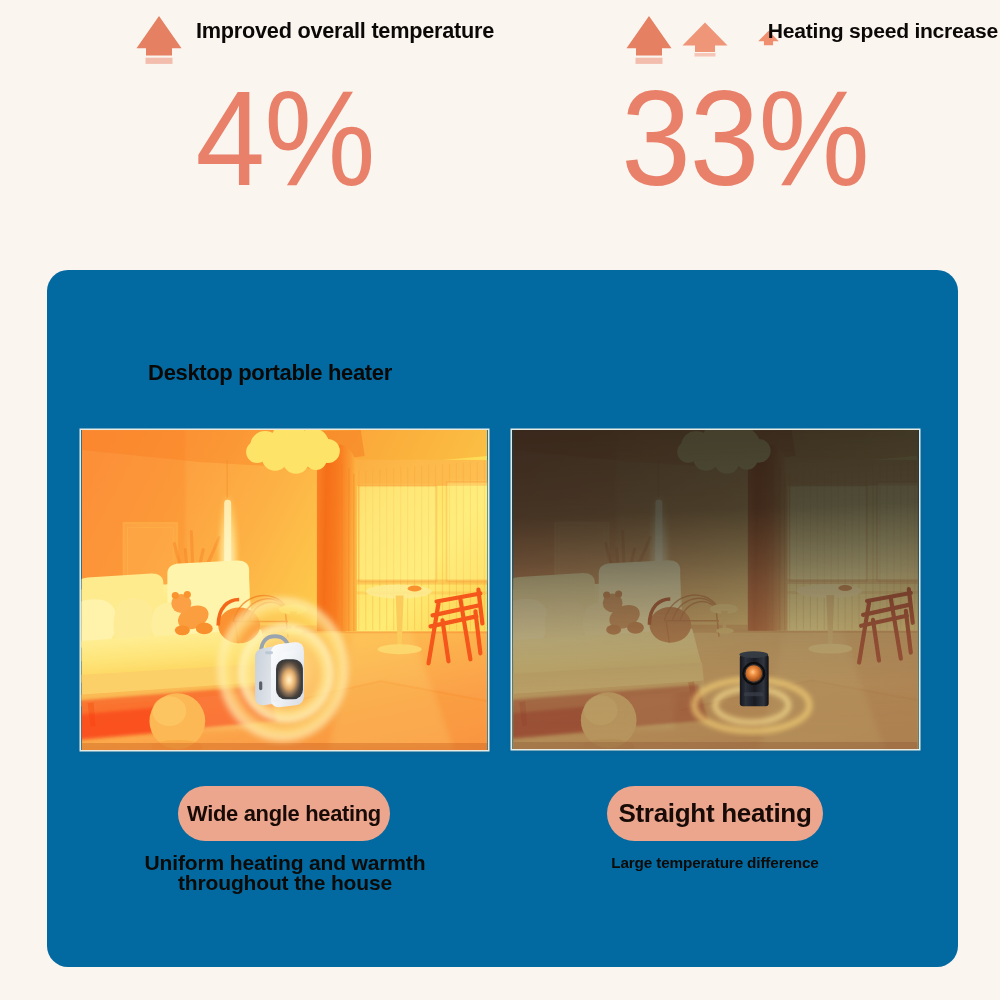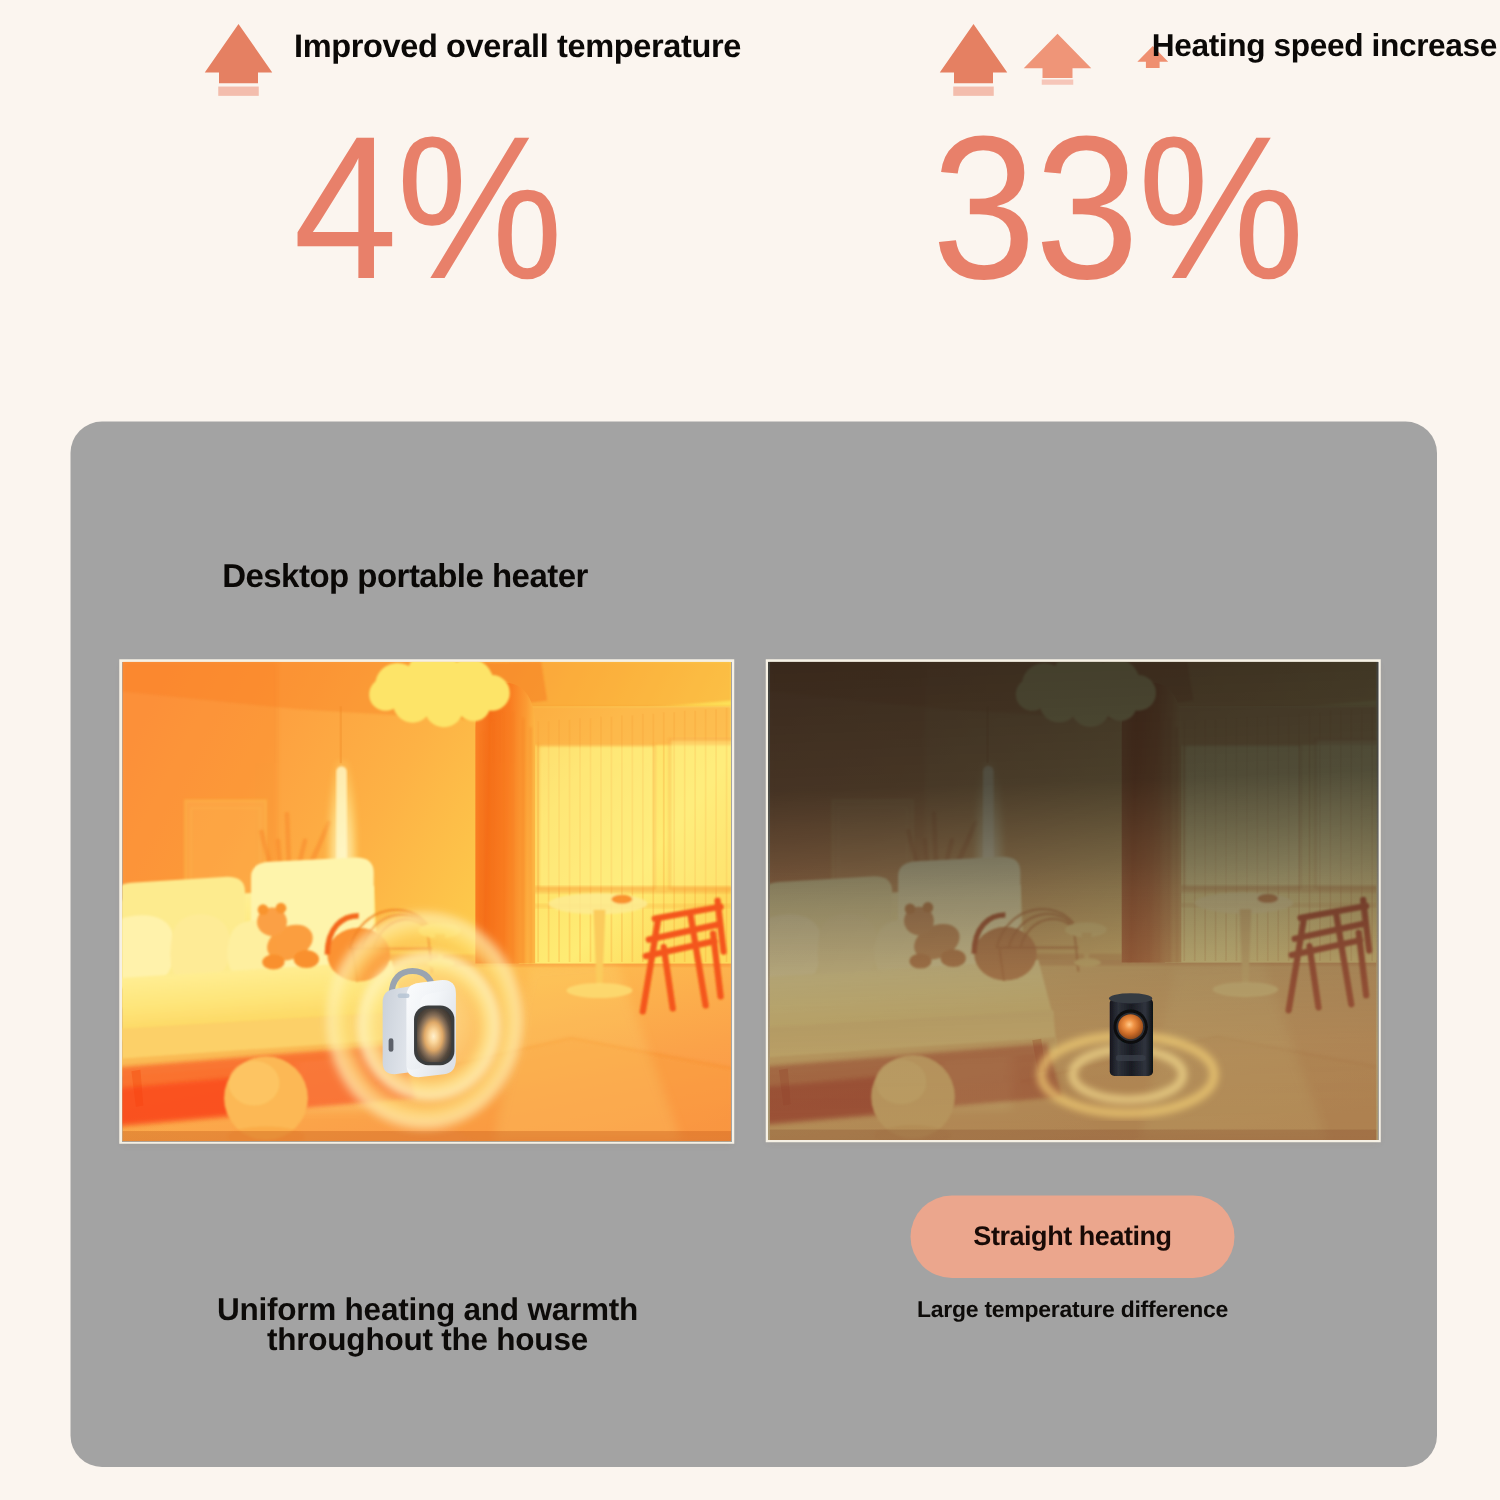--- a/index.html
+++ b/index.html
@@ -8,22 +8,22 @@
        font-family:"Liberation Sans",sans-serif;-webkit-font-smoothing:antialiased;}
   .page{position:relative;width:1000px;height:1000px;background:#fbf5ef;}
 
   
   .stat-label{position:absolute;font-weight:bold;color:#0b0907;
               letter-spacing:-0.25px;line-height:26px;}
   .stat-value{position:absolute;color:#e8806a;font-weight:400;letter-spacing:-1px;line-height:1;}
   .arrow{position:absolute;}
 
   
-  .card{position:absolute;left:47px;top:281px;width:911px;height:697px;
-        background:#a3a3a3;border-radius:21px;}
+  .card{position:absolute;left:47px;top:270px;width:911px;height:697px;
+        background:#0369a1;border-radius:21px;}
 
   .col-title{position:absolute;font-weight:bold;color:#0a0806;
              text-align:center;letter-spacing:-0.35px;}
 
   .photo{position:absolute;overflow:hidden;line-height:0;box-shadow:0 0 0 1.5px rgba(255,250,236,0.9), 0 2px 5px rgba(120,80,40,0.10);}
   .photo svg{display:block;}
   .photo .vignette{position:absolute;inset:0;pointer-events:none;
      background:radial-gradient(ellipse 120% 110% at 50% 45%, rgba(0,0,0,0) 58%, rgba(130,60,10,0.10) 100%);}
   .dim{filter:saturate(0.52) brightness(0.86) contrast(0.98);}
   .dim::after{content:"";position:absolute;inset:0;pointer-events:none;
@@ -45,21 +45,21 @@
 </head>
 <body>
 
 <div class="page">
 
   <div>
     <svg class="arrow" style="left:136px;top:16px;width:46px;height:48px" viewBox="0 0 46 48">
       <polygon points="23,0 45.5,32.3 36,32.3 36,39.5 10,39.5 10,32.3 0.5,32.3" fill="#e58062"></polygon>
       <rect x="9.5" y="41.7" width="27" height="6.2" fill="#f3bdad"></rect>
     </svg>
-    <div class="stat-label" style="left:196px;top:18px;width:298px;font-size:21.7px;text-align:left;">
+    <div class="stat-label" style="left:196px;top:18px;width:298px;font-size:21.7px;text-align:right;">
       <div>Improved overall temperature</div>
     </div>
     <div class="stat-value" style="left:135px;top:70px;width:300px;font-size:136px;text-align:center;transform:scaleX(0.92);transform-origin:center top;">4%</div>
   </div>
 
   <div>
     <svg class="arrow" style="left:626px;top:16px;width:46px;height:48px" viewBox="0 0 46 48">
       <polygon points="23,0 45.5,32.3 36,32.3 36,39.5 10,39.5 10,32.3 0.5,32.3" fill="#e58062"></polygon>
       <rect x="9.5" y="41.7" width="27" height="6.2" fill="#f3bdad"></rect>
     </svg>
@@ -641,21 +641,22 @@
       <ellipse cx="242" cy="226" rx="14.5" ry="3.4" fill="#353a43"></ellipse>
       <circle cx="242" cy="245" r="11.5" fill="#07080c"></circle>
       <circle cx="242" cy="245" r="9" fill="url(#towerVentR)"></circle>
       <circle cx="242" cy="245" r="9" fill="none" stroke="#2a2d34" stroke-width="1.2"></circle>
       <rect x="232" y="264" width="20" height="4" rx="2" fill="#3a3f49" opacity="0.75"></rect>
     </g>
   </g>
 </svg>
     </div>
 
-    <div class="pill" style="left:560px;top:516px;width:216px;height:55px;font-size:18px;">Straight heating</div>
+    <div class="pill" style="left:131px;top:516px;width:212px;height:55px;font-size:21.9px;">Wide angle heating</div>
+    <div class="pill" style="left:560px;top:516px;width:216px;height:55px;font-size:26px;">Straight heating</div>
 
     <div class="caption" style="left:35px;top:583px;width:406px;font-size:21px;">
       <div>Uniform heating and warmth</div>
       <div>throughout the house</div>
     </div>
     <div class="caption" style="left:465px;top:583px;width:406px;font-size:15.3px;">
       <div>Large temperature difference</div>
     </div>
   </div>
 </div>

